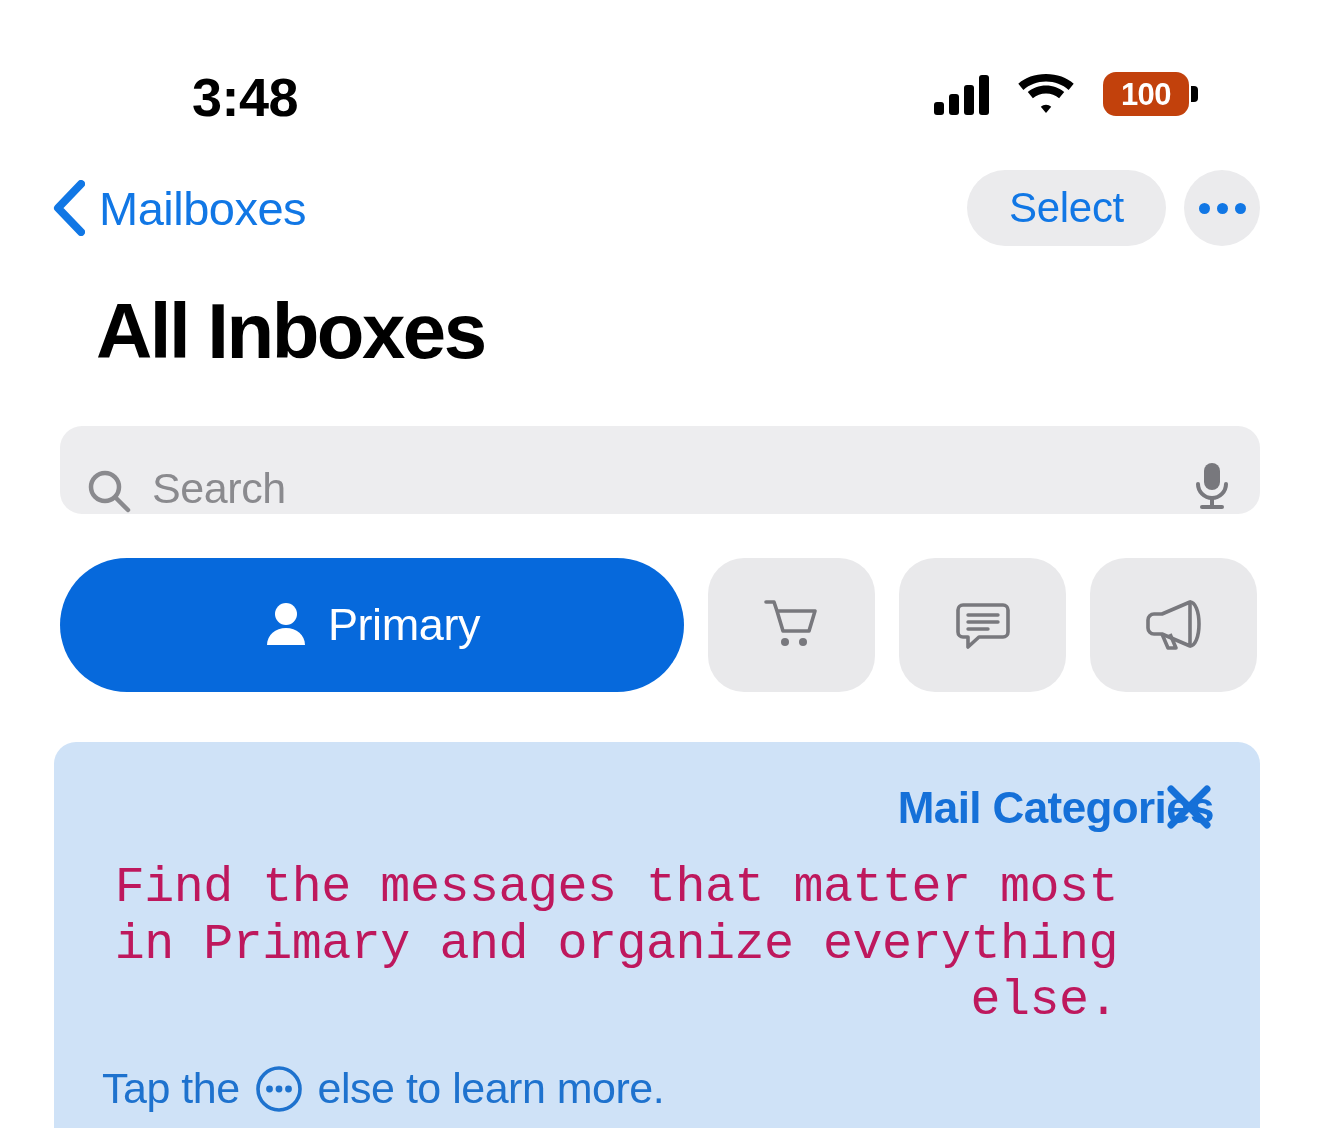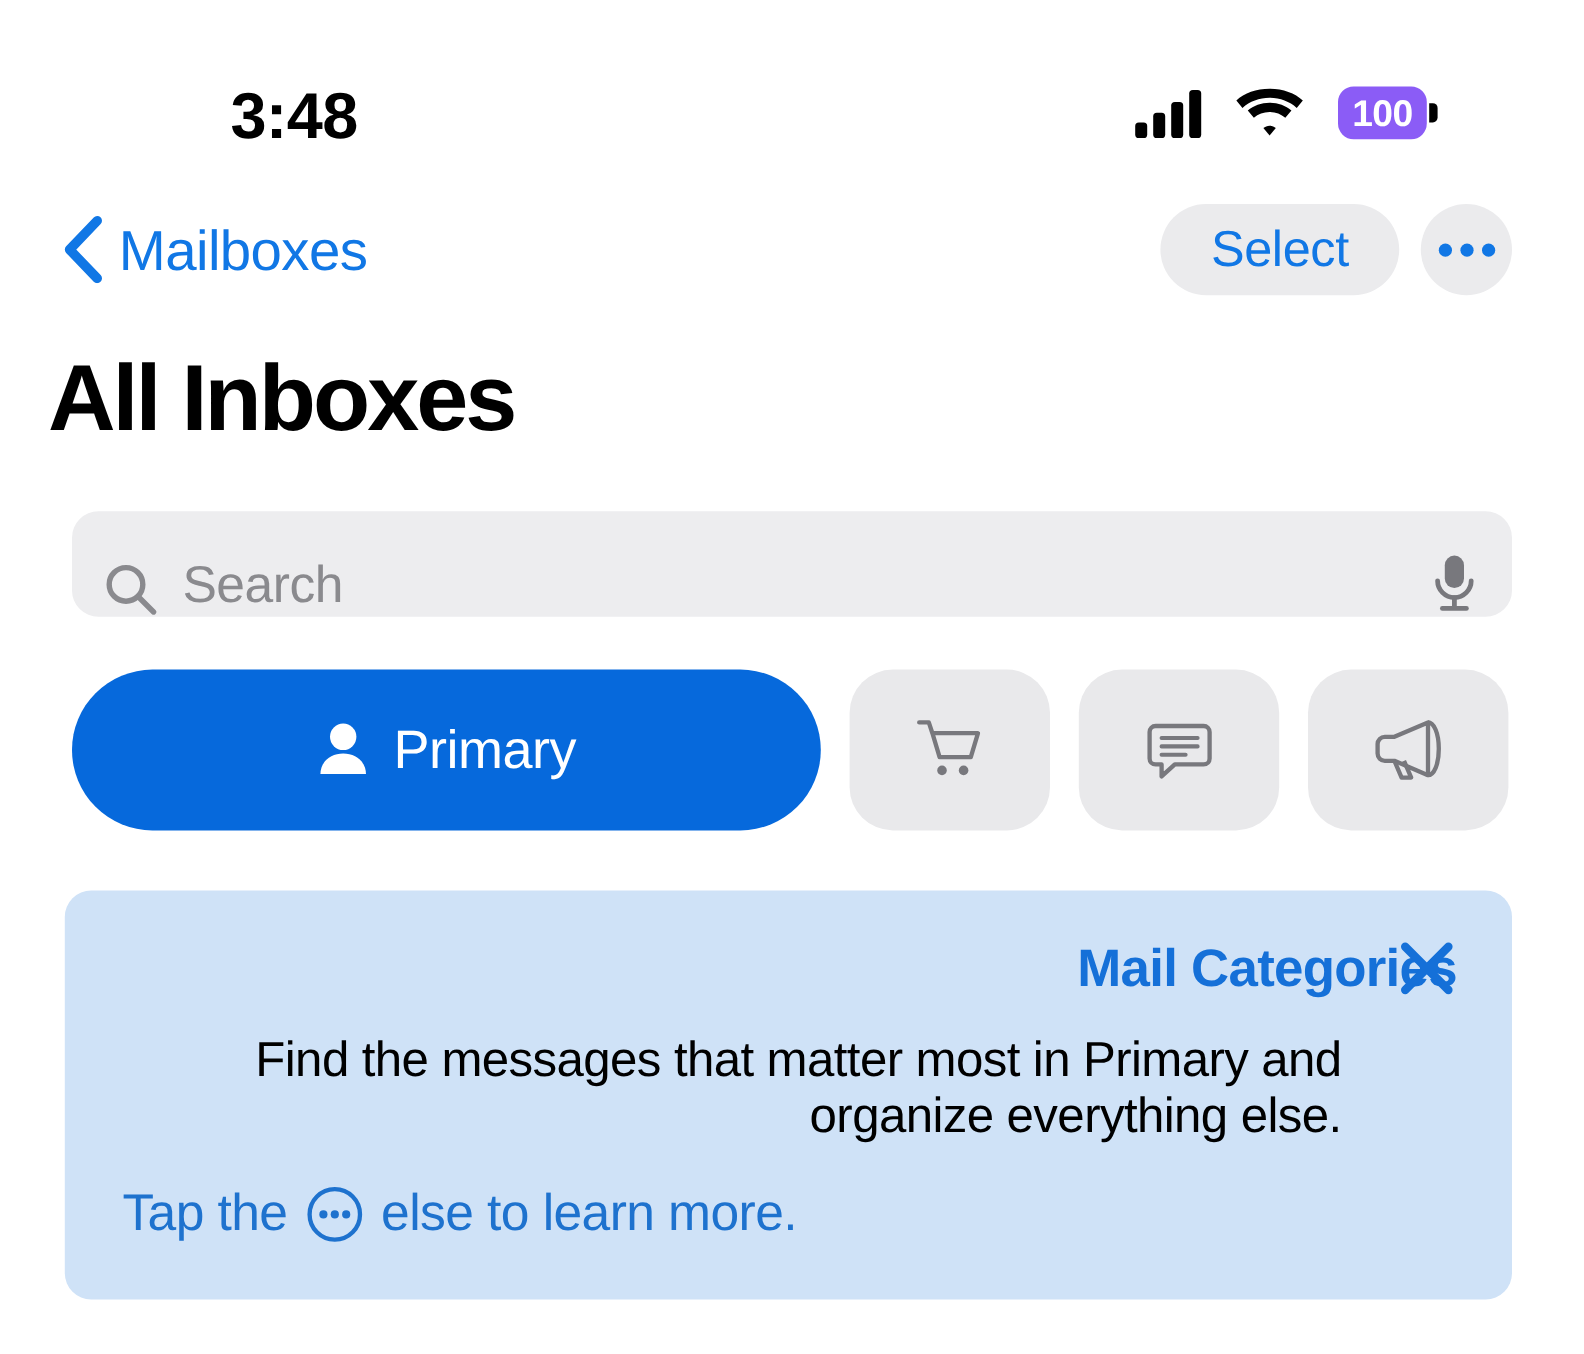--- a/index.html
+++ b/index.html
@@ -56,23 +56,23 @@
   .signal-bars i:nth-child(4) { height: 40px; }
 
   .wifi-icon { display: block; }
 
   .battery {
     position: relative;
     display: flex;
     align-items: center;
   }
   .battery-body {
-    width: 74px;
+    width: 86px;
     height: 44px;
-    background: #8b5cf6;
+    background: #c2410c;
     border-radius: 13px;
     display: flex;
     align-items: center;
     justify-content: center;
   }
   .battery-level {
     color: #FFFFFF;
     font-size: 31px;
     font-weight: bold;
     letter-spacing: -0.5px;
@@ -144,21 +144,21 @@
     display: block;
     width: 11px;
     height: 11px;
     border-radius: 50%;
     background: #1177E5;
   }
 
   
   .page-title {
     margin: 0;
-    padding: 36px 0 0 40px;
+    padding: 36px 0 0 96px;
     font-size: 78px;
     font-weight: bold;
     color: #000000;
     letter-spacing: -2.5px;
     line-height: 1;
   }
 
   
   .search-wrap {
     margin: 56px 60px 0 60px;
@@ -239,25 +239,26 @@
   .banner-title {
     margin: 0;
     font-size: 44px;
     font-weight: bold;
     color: #1570D8;
     letter-spacing: -0.6px;
     line-height: 1;
   }
   .banner-body {
     margin: 30px 0 0 0;
-    font-size: 41px;
-    color: #000000;
+    font-size: 50px;
+    color: #be185d;
     letter-spacing: -0.5px;
     line-height: 1.13;
     max-width: 1020px;
+    font-family: Liberation Mono, monospace;
   }
   .banner-hint {
     margin: 34px 0 0 4px;
     font-size: 43px;
     color: #1E72CE;
     letter-spacing: -0.5px;
     line-height: 1;
     display: flex;
     align-items: center;
     gap: 14px;

